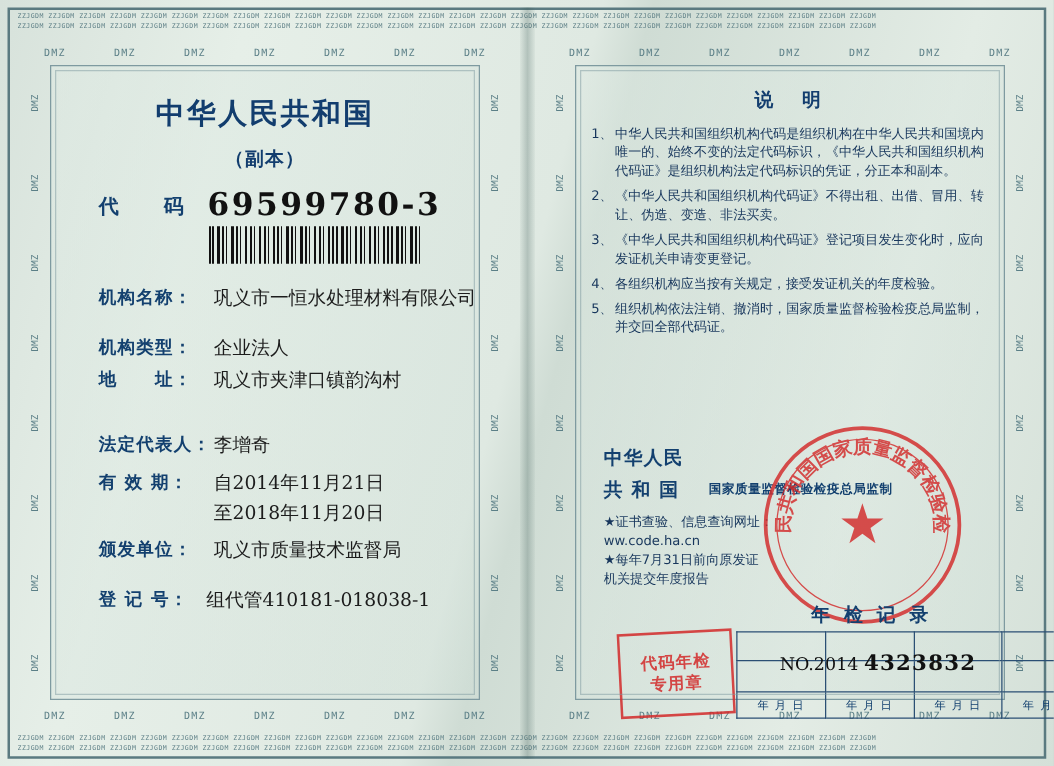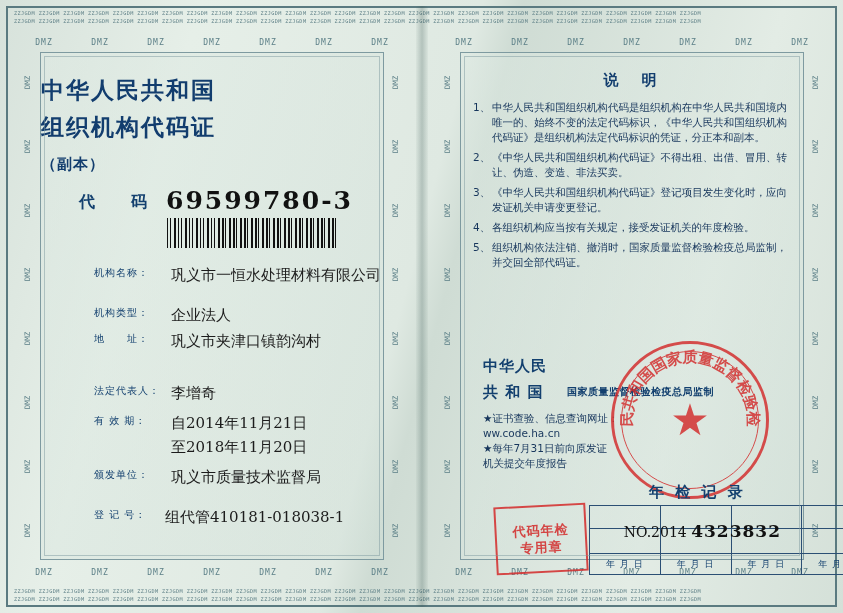--- a/index.html
+++ b/index.html
@@ -69,42 +69,42 @@
     border:1px solid #7e9aa0;
     background:linear-gradient(120deg,rgba(222,234,227,.45),rgba(206,222,214,.35));
     box-sizing:border-box;
   }
   .inner:after{
     content:"";position:absolute;inset:3px;border:1px solid rgba(126,154,160,.5);
   }
 
   
   .title{
-    color:#123d6e;font-weight:bold;
+    text-align:center;color:#123d6e;font-weight:bold;
     font-family:"DejaVu Sans","Liberation Sans",sans-serif;
   }
   .title .l1{font-size:23px;letter-spacing:2px;margin-top:22px;}
   .title .l2{font-size:23px;letter-spacing:2px;margin-top:6px;}
   .title .l3{font-size:15px;letter-spacing:1px;margin-top:12px;}
 
   .code-row{margin-top:12px;position:relative;height:34px;}
   .code-label{
     position:absolute;left:38px;top:6px;font-size:16px;color:#13406f;letter-spacing:10px;font-weight:bold;
   }
   .code-value{
     position:absolute;left:125px;top:0px;font-size:25px;color:#111;
     font-family:"DejaVu Serif","Liberation Serif",serif;letter-spacing:2px;font-weight:bold;
   }
   .barcode{
     position:absolute;left:126px;top:32px;width:170px;height:30px;
     background:repeating-linear-gradient(90deg,#111 0 1.5px,transparent 1.5px 3px,#111 3px 4px,transparent 4px 7px,#111 7px 9px,transparent 9px 11px);
   }
 
   .fieldrow{position:relative;height:30px;}
-  .flabel{position:absolute;left:38px;font-size:10px;color:#13406f;font-weight:normal;letter-spacing:1px;margin-left:15px;}
+  .flabel{position:absolute;left:38px;font-size:14px;color:#13406f;font-weight:bold;letter-spacing:1px;}
   .fval{position:absolute;font-size:15px;color:#1c1c1c;font-family:"DejaVu Serif","Liberation Serif",serif;}
 
   
   .shuoming{
     text-align:center;color:#123d6e;font-size:15px;font-weight:bold;margin-top:18px;letter-spacing:4px;
   }
   .notes{margin:10px 16px 0 12px;}
   .note{
     display:flex;font-size:10.5px;color:#17365c;line-height:15px;margin-bottom:5px;
     font-family:"DejaVu Sans","Liberation Sans",sans-serif;
@@ -214,21 +214,20 @@
       <span>DMZ</span>
       <span>DMZ</span>
       <span>DMZ</span>
       <span>DMZ</span>
       <span>DMZ</span>
     </div>
 
     <div class="inner">
       <div class="title">
         <div class="l1">中华人民共和国</div>
-        <div class="l2">组织机构代码证</div>
         <div class="l3">（副本）</div>
       </div>
 
       <div class="code-row">
         <div class="code-label">代　码</div>
         <div class="code-value">69599780-3</div>
         <div class="barcode"></div>
       </div>
 
       <div style="height:42px"></div>

